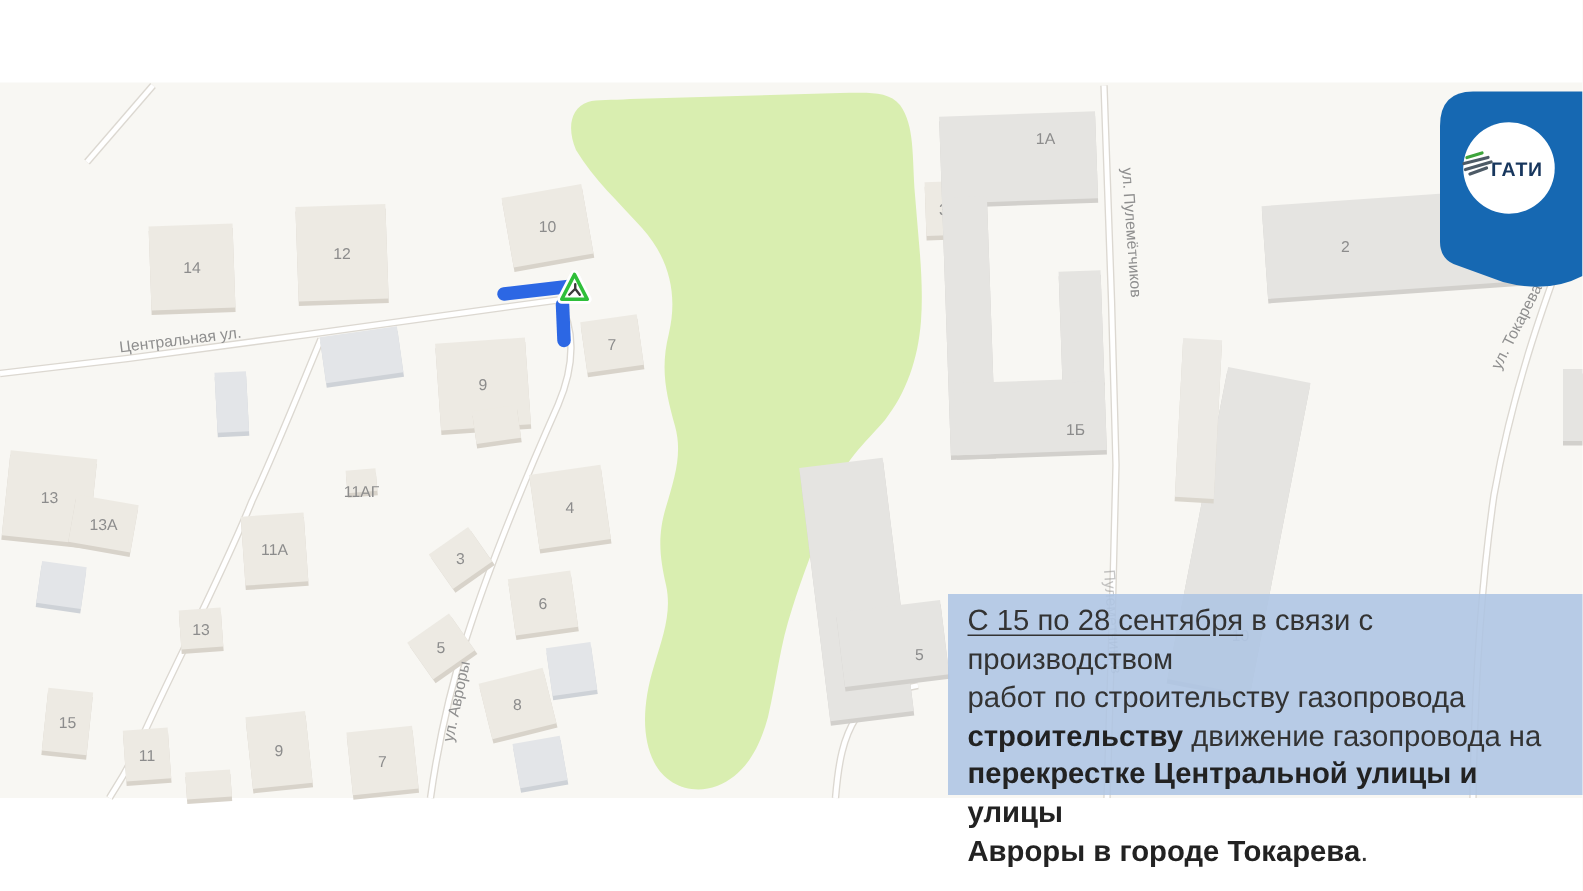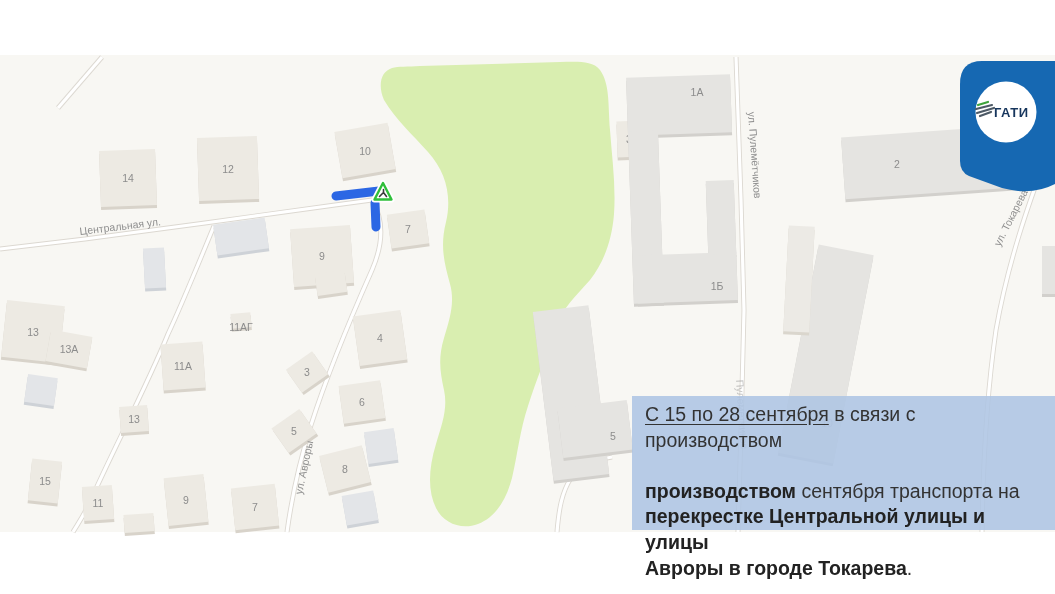--- a/index.html
+++ b/index.html
@@ -220,21 +220,21 @@
       <text x="897" y="168" text-anchor="middle" font-size="10.5" fill="#8c8c8c" opacity="1">2</text>
       <line x1="336" y1="196" x2="379" y2="191" stroke="#2c67e4" stroke-width="9" stroke-linecap="round"></line>
       <line x1="375" y1="203" x2="376" y2="227" stroke="#2c67e4" stroke-width="9" stroke-linecap="round"></line>
       <polygon points="383,183 391.5,199.5 374.5,199.5" fill="none" stroke="#ffffff" stroke-width="6" stroke-linejoin="round"></polygon>
       <polygon points="383,183 391.5,199.5 374.5,199.5" fill="#ffffff" stroke="#2fbf3a" stroke-width="2.4" stroke-linejoin="round"></polygon>
       <path d="M379.5,196.5 L383.5,192.5 L386.5,196.5 M383.5,192.5 L383.5,189.5" stroke="#3a3a3a" stroke-width="1.6" fill="none" stroke-linecap="round"></path>
     </svg>
 </div>
 
 <div class="notice">
-  <p id="notice-text" style="margin:0"><u>С 15 по 28 сентября</u><span> в связи с производством</span><br><br><b>производством</b><span> сентября транспорта на</span><br><b>перекрестке Центральной улицы и улицы</b><br><b>Авроры в городе Токарева</b><span>.</span></p>
+  <p id="notice-text" style="margin:0"><u>С 15 по 28 сентября</u><span> в связи с производством</span><br><span>работ по строительству газопровода</span><br><b>строительству</b><span> движение газопровода на</span><br><b>перекрестке Центральной улицы и улицы</b><br><b>Авроры в городе Токарева</b><span>.</span></p>
 </div>
 
 <svg id="badge-svg" width="1055" height="594" viewBox="0 0 1055 594">
   <path id="badge-shape" d="M982,61 Q960,61 960,84 L960,161 Q960,172 969,176 L1002,188 Q1032,196 1055,184 L1055,61 Z" fill="#1668b2"></path>
   <circle id="badge-circle" cx="1006" cy="112" r="30.5" fill="#ffffff"></circle>
   <g id="badge-emblem" stroke-linecap="round" fill="none">
     <path id="em-g" d="M978,105 L988,102" stroke-width="2.2" stroke="#3ea43c"></path>
     <path id="em-d1" d="M976,109 L992,105" stroke-width="2.2" stroke="#4d5a66"></path>
     <path id="em-d2" d="M977,113 L994,108" stroke-width="2.2" stroke="#4d5a66"></path>
     <path id="em-d3" d="M980,116 L991,112" stroke-width="2.2" stroke="#4d5a66"></path>

